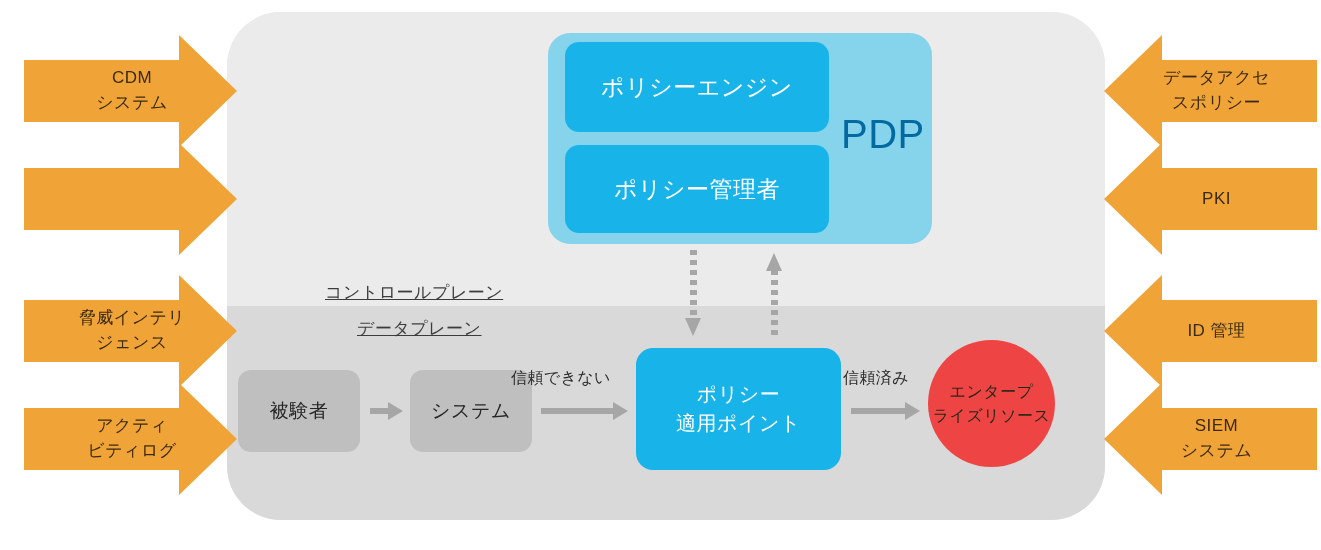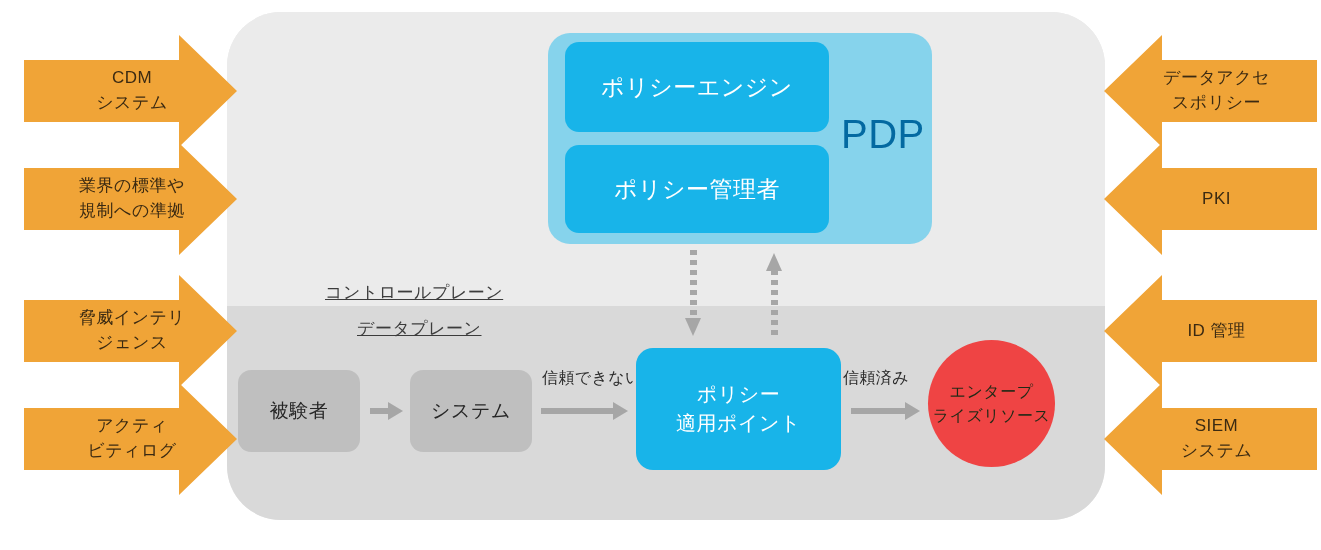--- a/index.html
+++ b/index.html
@@ -198,21 +198,21 @@
   #arrow-pep-resource .bar { width: 56px; }
   #arrow-pep-resource .tip { left: 54px; }
 
   .flow-caption {
     position: absolute;
     font-size: 16px;
     color: #2b2b2b;
     letter-spacing: 0.4px;
     white-space: nowrap;
   }
-  #untrusted-label { left: 542px; top: 368px; }
+  #untrusted-label { left: 511px; top: 368px; }
   #trusted-label   { left: 843px; top: 368px; }
 
   
   .chev {
     position: absolute;
     width: 213px;
     height: 112px;
   }
   .chev svg { display: block; }
   .chev .chev-text {
@@ -309,24 +309,20 @@
     <div class="chev-text">
       <span>CDM</span>
       <span>システム</span>
     </div>
   </div>
 
   <div class="chev chev-left" id="chev-left-2">
     <svg width="213" height="112" viewBox="0 0 213 112">
       <polygon points="0,25 155,25 155,0 213,56 155,112 155,87 0,87" fill="#f0a437"></polygon>
     </svg>
-    <div class="chev-text">
-      <span>業界の標準や</span>
-      <span>規制への準拠</span>
-    </div>
   </div>
 
   <div class="chev chev-left" id="chev-left-3">
     <svg width="213" height="112" viewBox="0 0 213 112">
       <polygon points="0,25 155,25 155,0 213,56 155,112 155,87 0,87" fill="#f0a437"></polygon>
     </svg>
     <div class="chev-text">
       <span>脅威インテリ</span>
       <span>ジェンス</span>
     </div>

